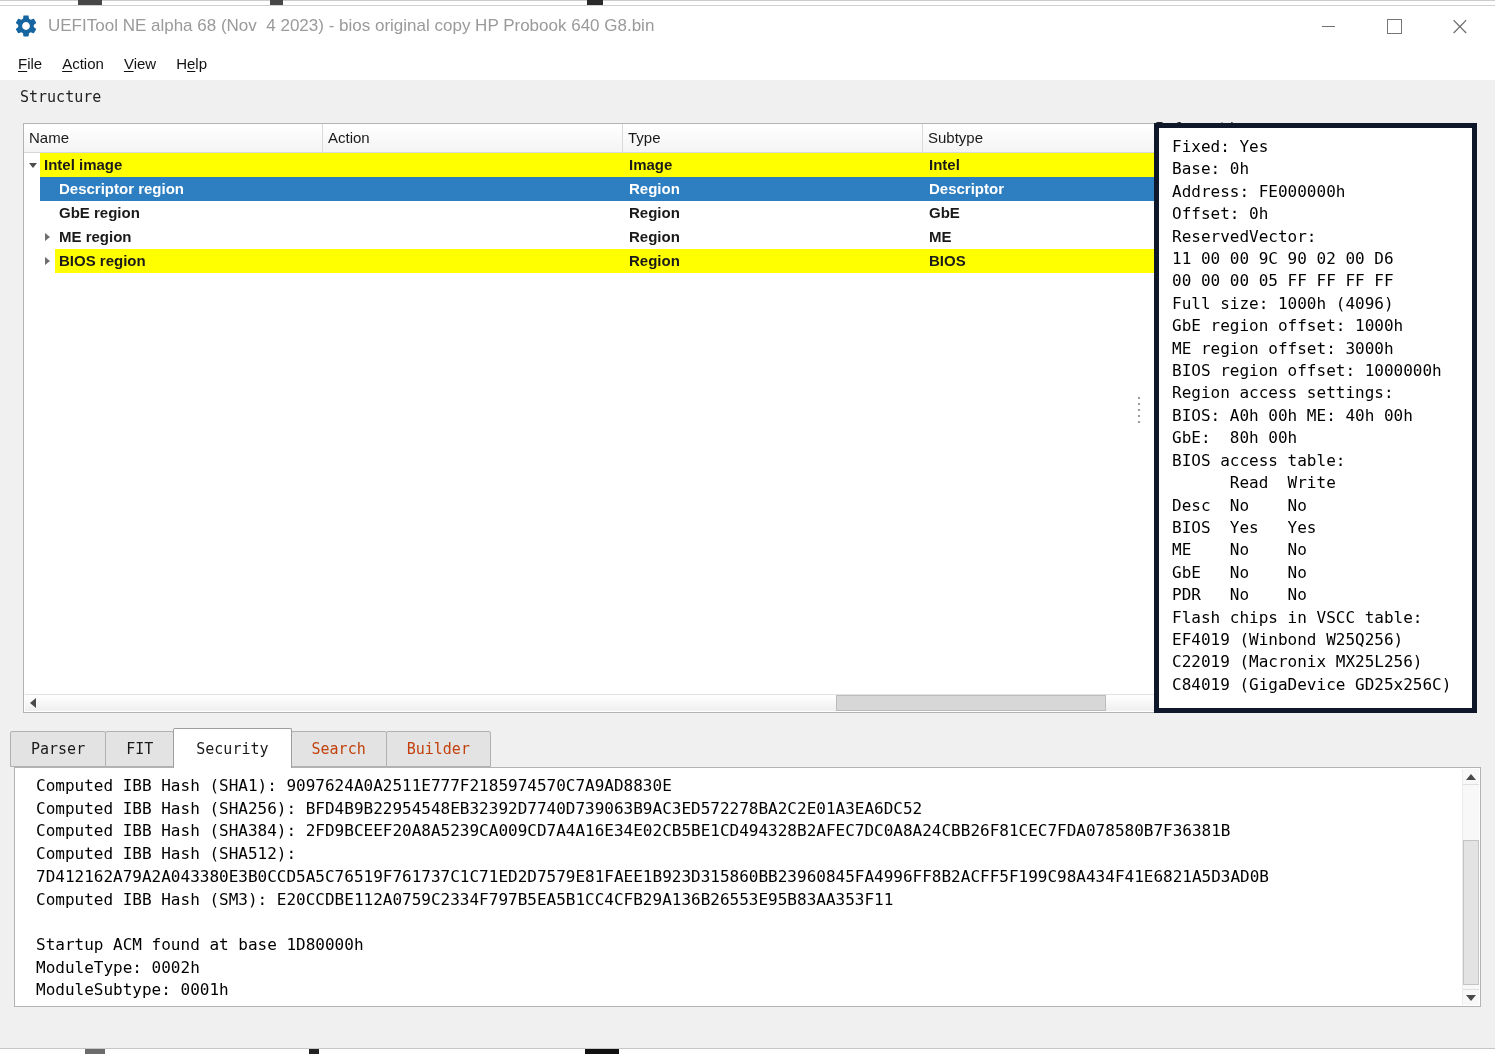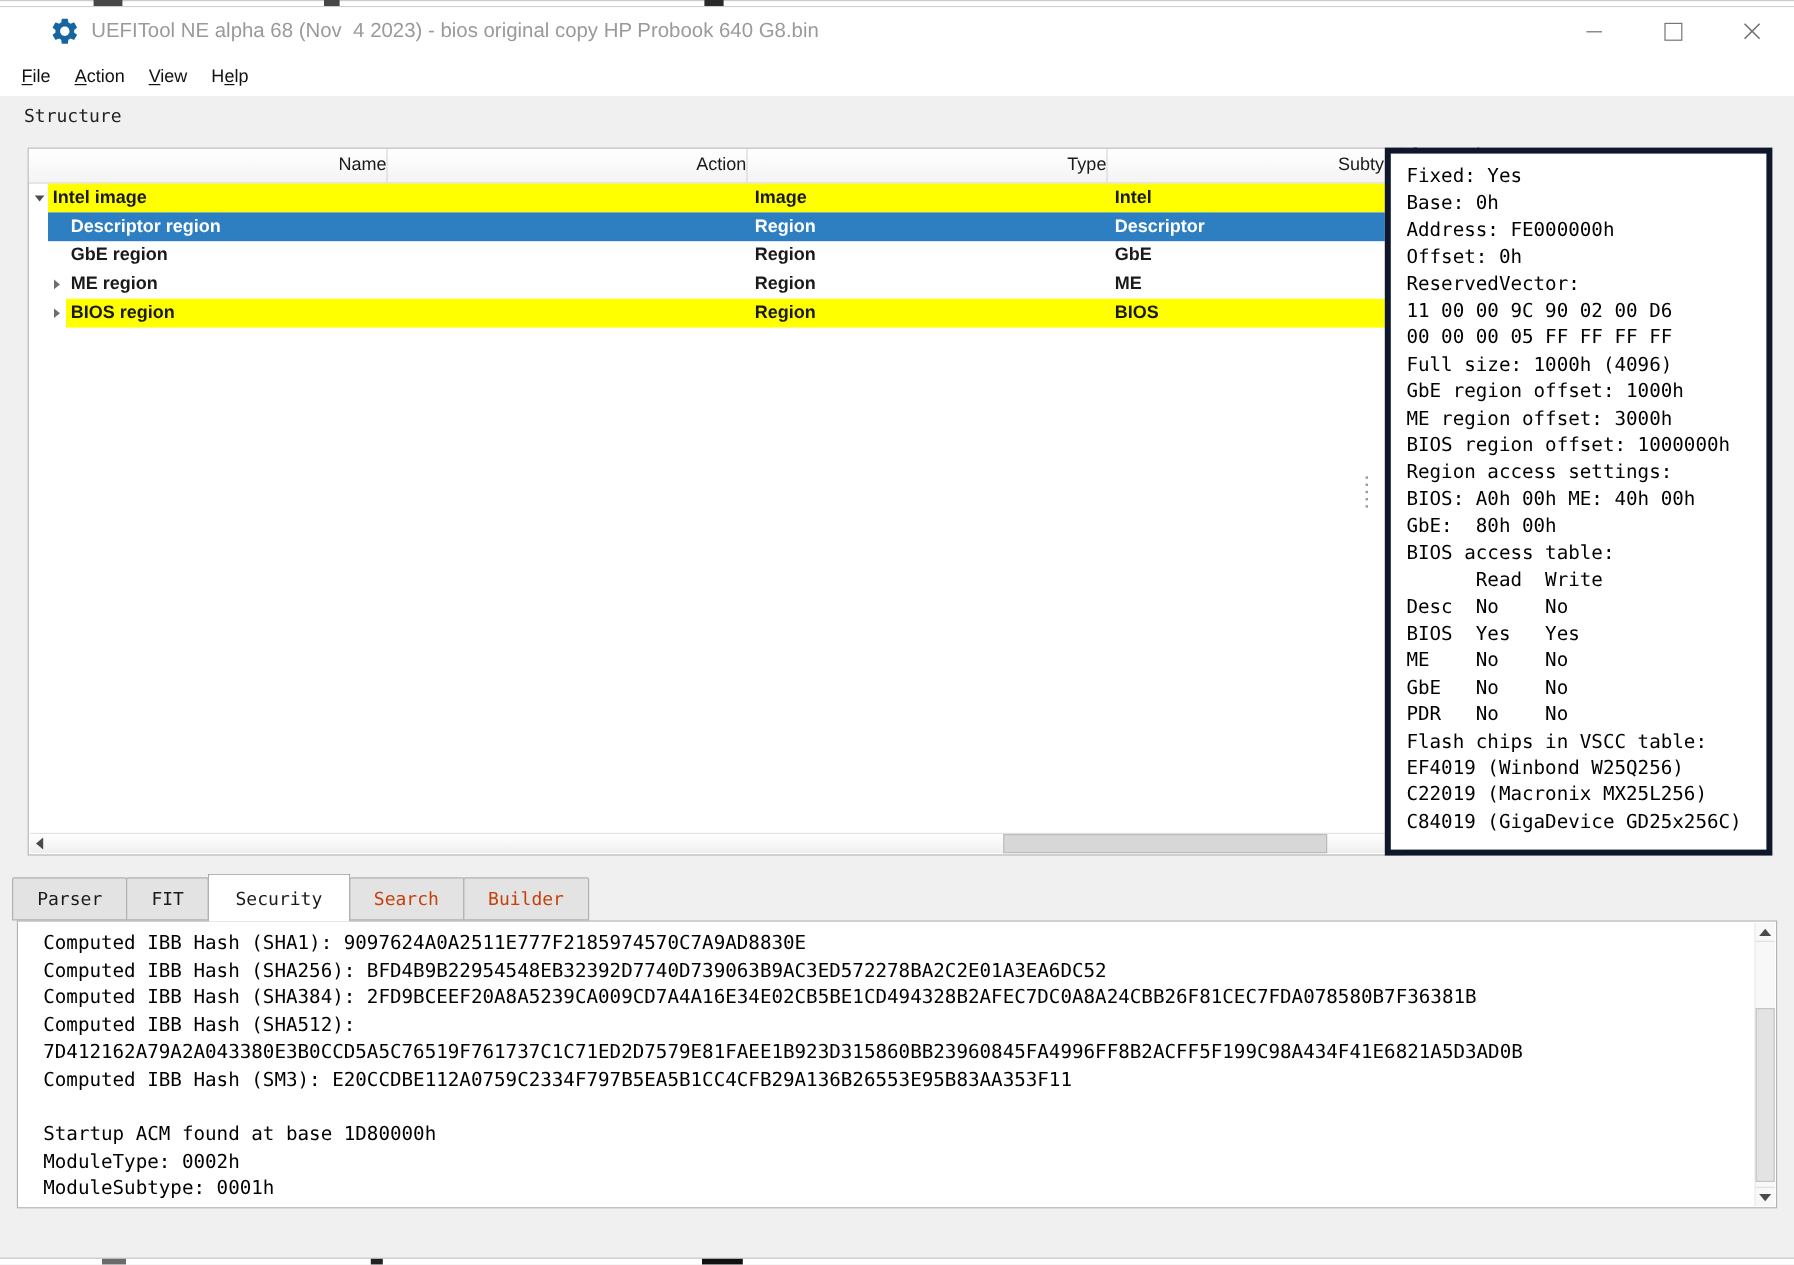--- a/index.html
+++ b/index.html
@@ -10,39 +10,39 @@
   }
   .frag { position:absolute; }
   .top-line { position:absolute; left:0; top:0; width:100%; height:1px; background:#cccccc; }
 
   .window {
     position:absolute; left:0; top:5px; width:1495px; height:1044px;
     background:#f0f0f0; border-top:1px solid #cfcfcf; border-bottom:1px solid #c6c6c6;
   }
 
   
-  .titlebar { position:absolute; left:0; top:0; width:100%; height:40px; background:#ffffff; display:flex; align-items:center;padding-left:28px; }
+  .titlebar { position:absolute; left:0; top:0; width:100%; height:40px; background:#ffffff; display:flex; align-items:center; }
   .app-icon { width:26px; height:26px; margin-left:13px; flex:0 0 auto; }
   .title-text { margin-left:9px; font-size:17px; color:#9a9a9a; white-space:pre; }
   .win-controls { position:absolute; right:2px; top:0; height:40px; display:flex; }
   .win-btn { width:66px; height:40px; display:flex; align-items:center; justify-content:center; }
   .glyph-min { width:13px; height:1px; background:#6f6f6f; }
   .glyph-max { width:15px; height:15px; border:1px solid #767676; }
   .glyph-close { font-size:26px; font-weight:300; color:#6f6f6f; line-height:15px; font-family:"DejaVu Sans", sans-serif; }
 
   
   .menubar { position:absolute; left:0; top:40px; width:100%; height:34px; background:#ffffff; display:flex; align-items:center; padding-left:8px; font-size:15px; }
   .menu-item { padding:5px 10px; color:#111; }
   .menu-item u { text-underline-offset:2px; }
 
   
   .group-label { position:absolute; font-family:"DejaVu Sans Mono", monospace; font-size:15px; color:#222; }
 
   
-  .tree-panel { position:absolute; left:23px; top:117px; width:1148px; height:590px; background:#ffffff; border:1px solid #b3b3b3;text-align:right; }
+  .tree-panel { position:absolute; left:23px; top:117px; width:1148px; height:590px; background:#ffffff; border:1px solid #b3b3b3; }
   .tree-header { position:relative; height:29px; background:linear-gradient(#ffffff,#f4f4f4); border-bottom:1px solid #d8d8d8; display:flex; font-size:15px; color:#1a1a1a; }
   .th { line-height:28px; padding-left:5px; border-right:1px solid #dadada; }
   .th-name { width:299px; } .th-action { width:300px; } .th-type { width:300px; } .th-subtype { flex:1; border-right:none; }
 
   .tree-rows { position:relative; }
   .trow { position:relative; height:24px; font-size:15px; }
   .hl { position:absolute; top:0; bottom:0; right:0; }
   .hl-yellow { background:#ffff00; }
   .hl-blue { background:#2e7fc2; }
   .hl.l16 { left:16px; } .hl.l31 { left:31px; }

